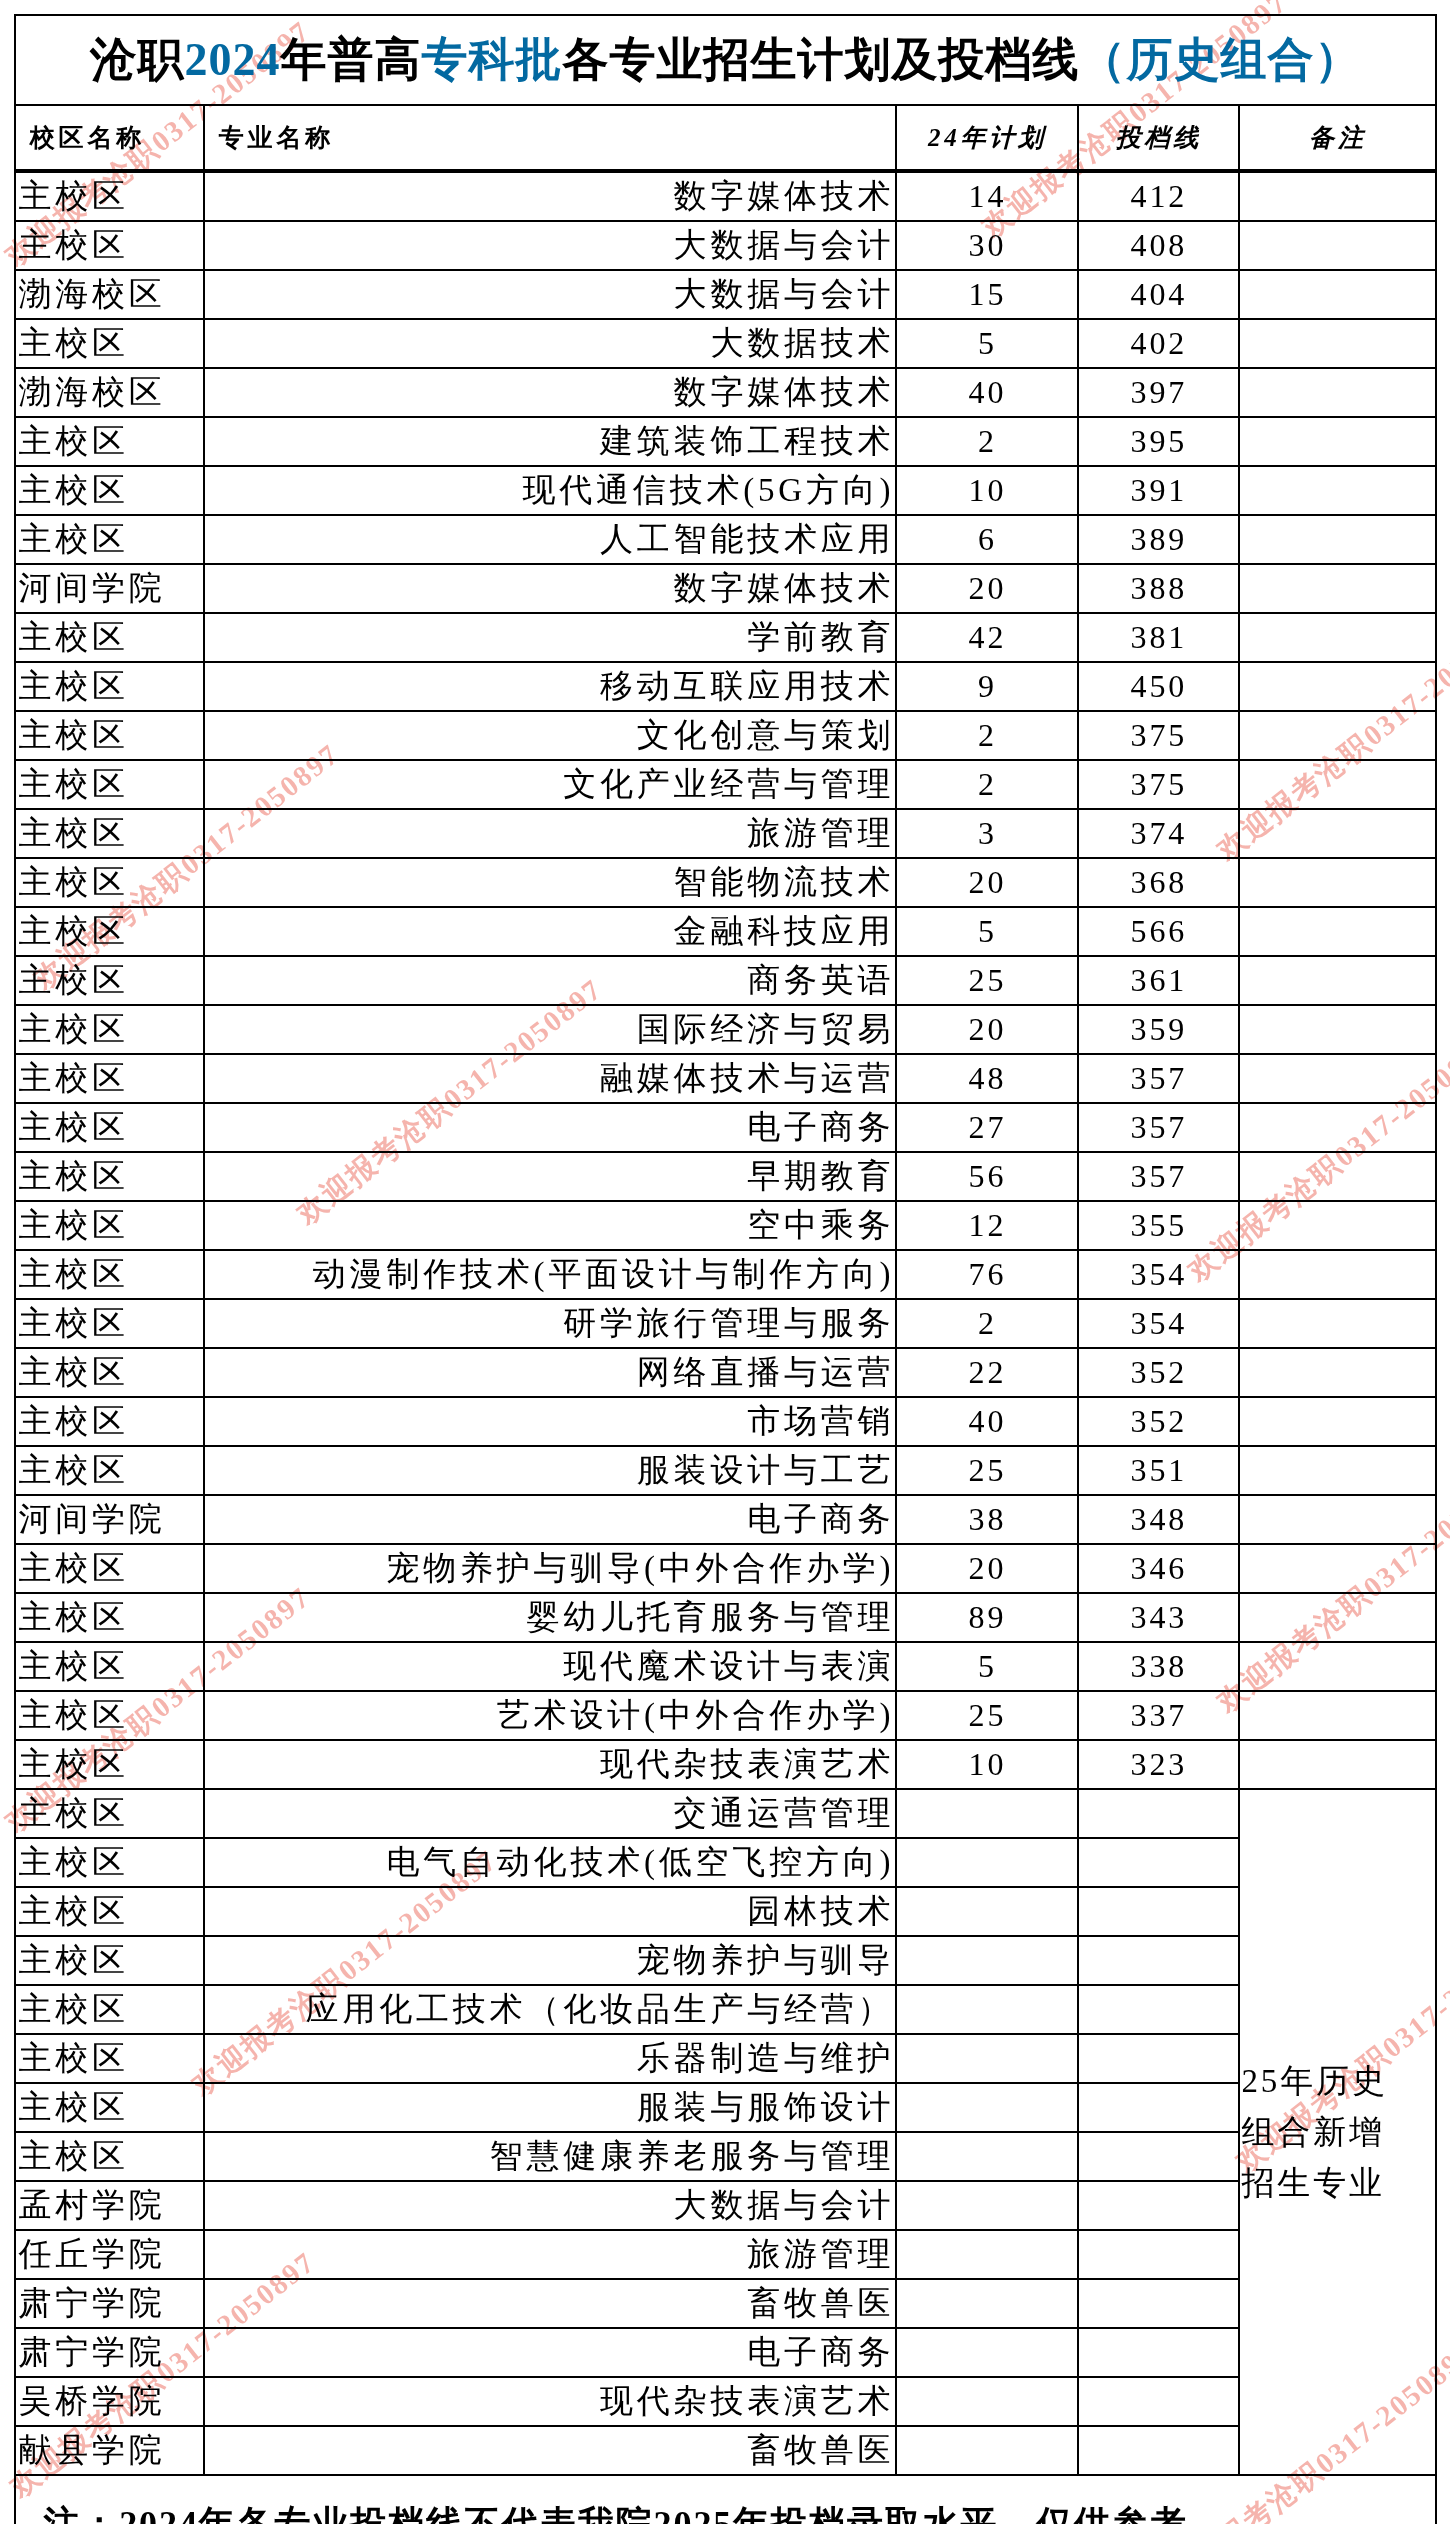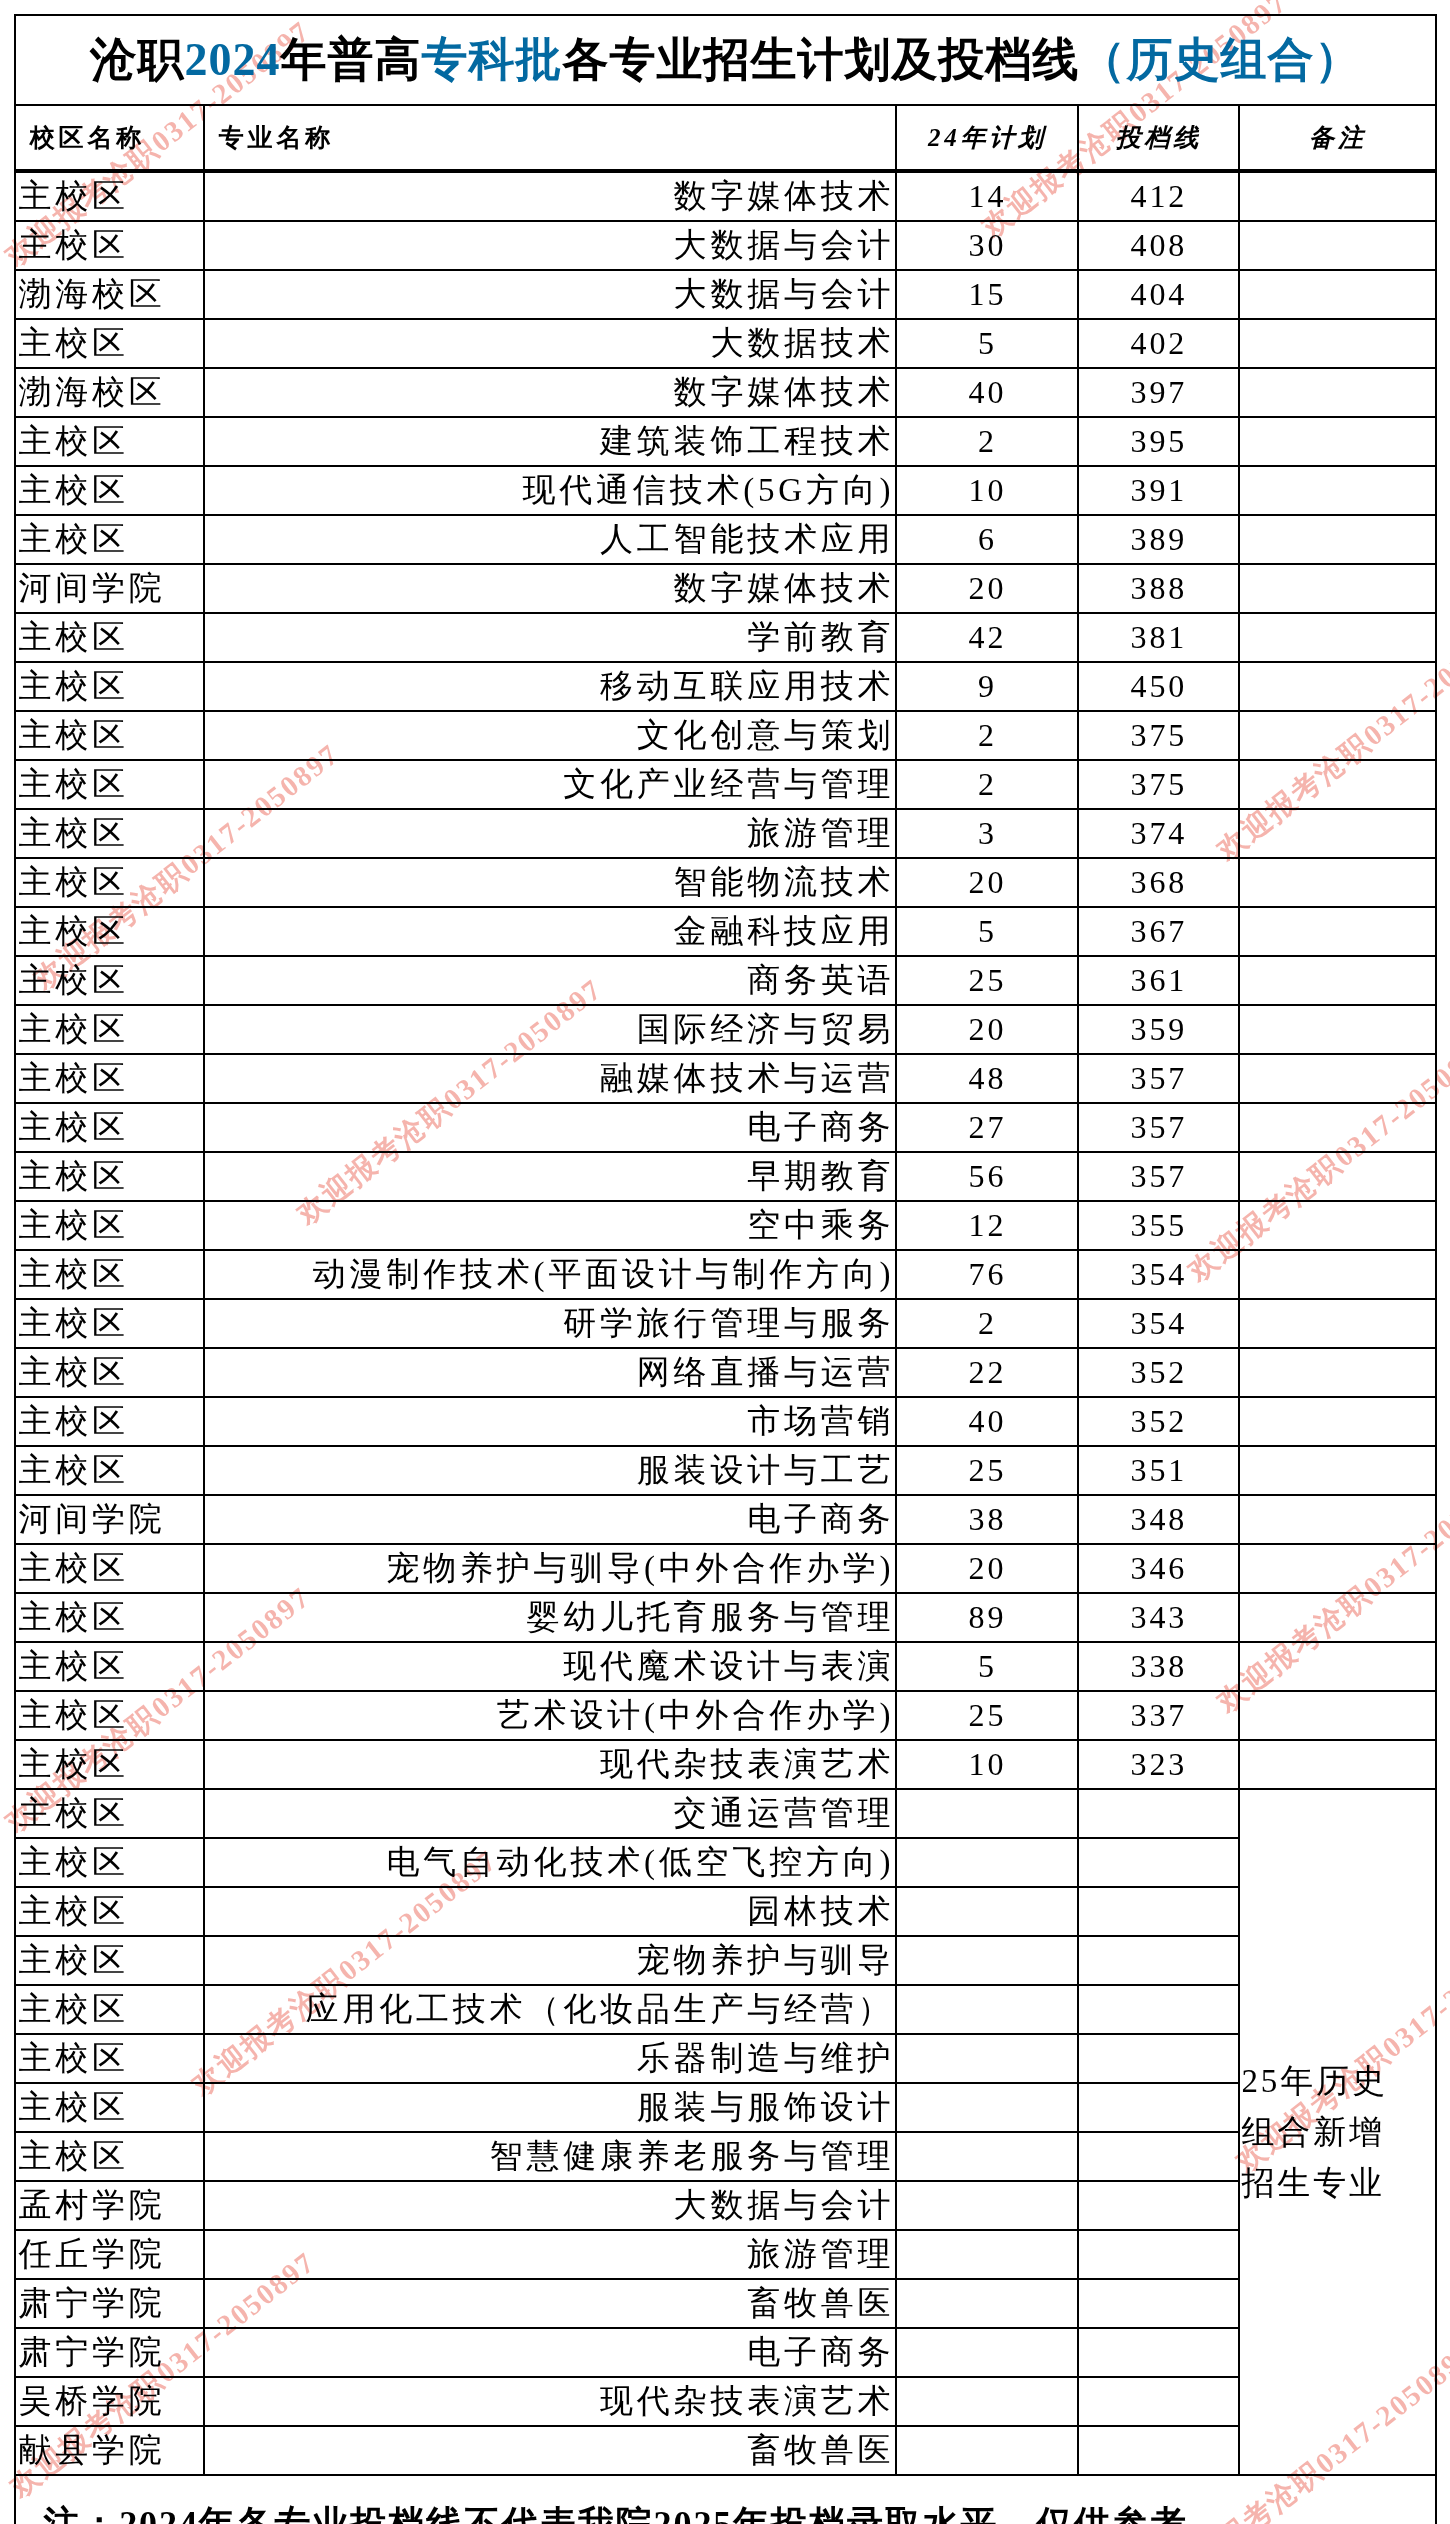--- a/index.html
+++ b/index.html
@@ -184,21 +184,21 @@
           <td class="campus">主校区</td>
           <td class="major">智能物流技术</td>
           <td class="num">20</td>
           <td class="num">368</td>
           <td class="note"></td>
         </tr>
         <tr>
           <td class="campus">主校区</td>
           <td class="major">金融科技应用</td>
           <td class="num">5</td>
-          <td class="num">367</td>
+          <td class="num">566</td>
           <td class="note"></td>
         </tr>
         <tr>
           <td class="campus">主校区</td>
           <td class="major">商务英语</td>
           <td class="num">25</td>
           <td class="num">361</td>
           <td class="note"></td>
         </tr>
         <tr>

